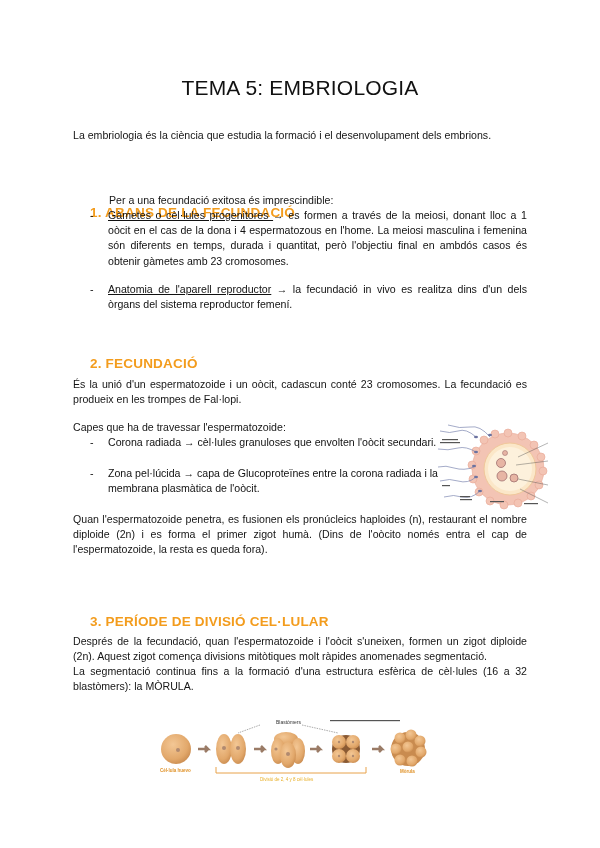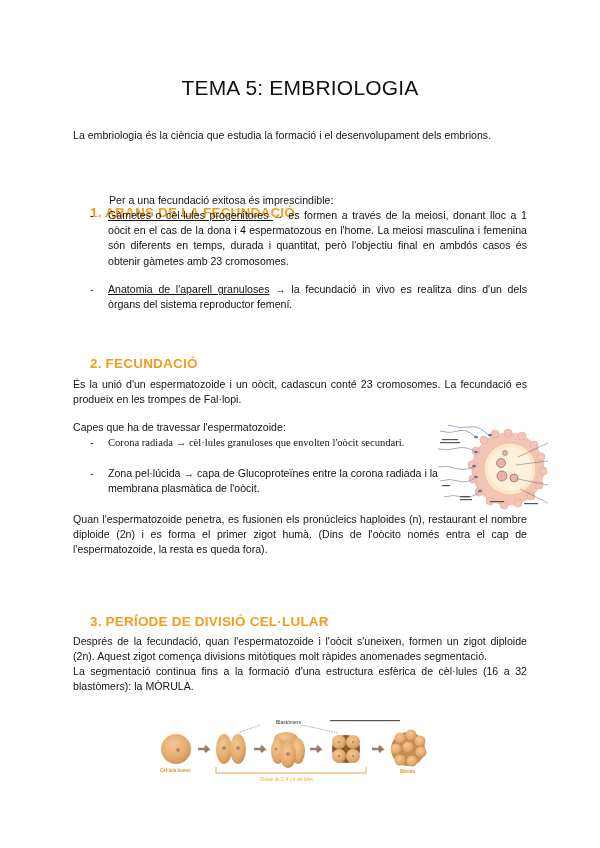--- a/index.html
+++ b/index.html
@@ -34,31 +34,31 @@
   <div class="h" style="top:173px;margin-top:32px;">1.  ABANS DE LA FECUNDACIÓ</div>
   <div class="p" style="left:73px; top:193px; width:460px;padding-left:36px;">Per a una fecundació exitosa és imprescindible:</div>
 
   <div class="bullet" style="left:90px; top:208px; width:437px; height:62px;">
     <span class="dash">-</span>
     <div class="btext" style="width:419px;"><span class="u">Gàmetes o cèl·lules progenitores </span><span>→ es formen a través de la meiosi, donant lloc a 1 oòcit en el cas de la dona i 4 espermatozous en l'home. La meiosi masculina i femenina són diferents en temps, durada i quantitat, però l'objectiu final en ambdós casos és obtenir gàmetes amb 23 cromosomes.</span></div>
   </div>
 
   <div class="bullet" style="left:90px; top:282px; width:437px; height:32px;">
     <span class="dash">-</span>
-    <div class="btext" style="width:419px;"><span class="u">Anatomia de l'aparell granuloses</span><span> → la fecundació in vivo es realitza dins d'un dels òrgans del sistema reproductor femení.</span></div>
+    <div class="btext" style="width:419px;"><span class="u">Anatomia de l'aparell reproductor</span><span> → la fecundació in vivo es realitza dins d'un dels òrgans del sistema reproductor femení.</span></div>
   </div>
 
   <div class="h" style="top:356px;">2.  FECUNDACIÓ</div>
   <div class="p justify" style="left:73px; top:377px; width:454px;">És la unió d'un espermatozoide i un oòcit, cadascun conté 23 cromosomes. La fecundació es produeix en les trompes de Fal·lopi.</div>
 
   <div class="p" style="left:73px; top:420px; width:360px;">Capes que ha de travessar l'espermatozoide:</div>
 
   <div class="bullet" style="left:90px; top:435px; width:348px; height:32px;">
     <span class="dash">-</span>
-    <div class="btext" style="width:330px;font-family:Liberation Serif, serif;">Corona radiada → cèl·lules granuloses que envolten l'oòcit secundari.</div>
+    <div class="btext" style="width:330px;">Corona radiada → cèl·lules granuloses que envolten l'oòcit secundari.</div>
   </div>
 
   <div class="bullet" style="left:90px; top:466px; width:348px; height:32px;">
     <span class="dash">-</span>
     <div class="btext" style="width:330px;">Zona pel·lúcida →  capa de Glucoproteïnes entre la corona radiada i la membrana plasmàtica de l'oòcit.</div>
   </div>
 
   <div class="fig" style="left:438px; top:423px; width:110px; height:88px;">
     <svg width="110" height="88" viewBox="0 0 110 88">
 

